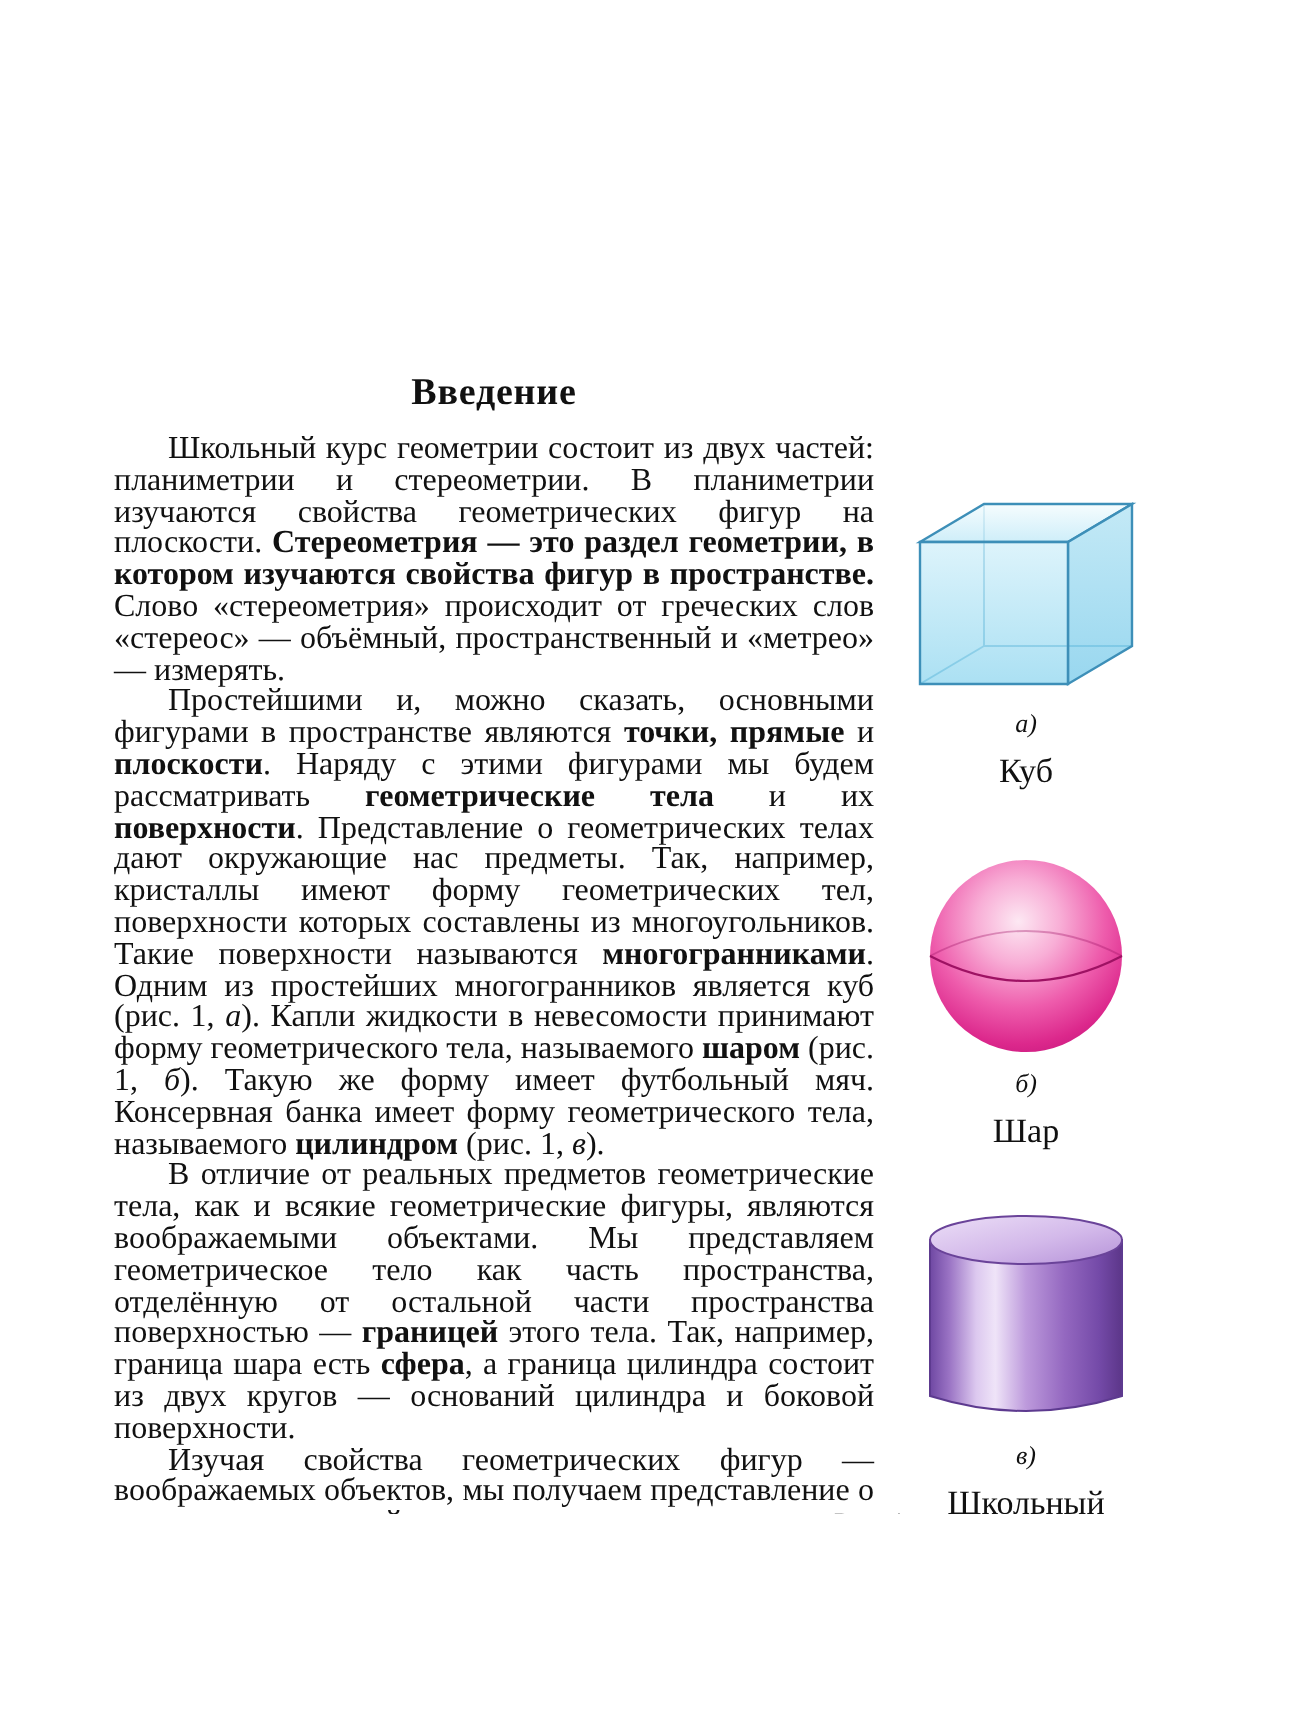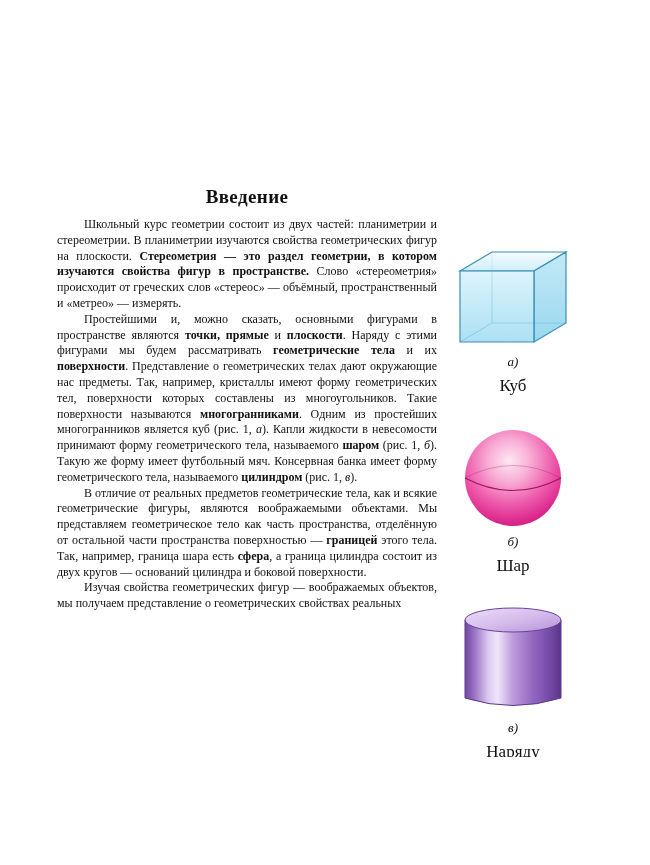--- a/index.html
+++ b/index.html
@@ -26,21 +26,21 @@
     color:#2aa4de;
     font-weight:bold;
     font-size:15.5px;
   }
   .section-heading .sec-num{margin-right:11px;}
   .body-text{margin-top:9px;}
   .para{
     margin:0;
     text-indent:27px;
     text-align:justify;
-    font-size:12px;
+    font-size:16px;
     line-height:15.8px;
     hyphens:auto;
     -webkit-hyphens:auto;
   }
   .para .b{font-weight:bold;}
   .para .i{font-style:italic;}
   .fig{
     position:absolute;width:130px;text-align:center;
   }
   .fig svg{display:block;margin:0 auto;}
@@ -147,21 +147,21 @@
         <linearGradient id="cylTop" x1="0" y1="0" x2="1" y2="1">
           <stop offset="0%" stop-color="#ecdff7"></stop>
           <stop offset="55%" stop-color="#d3b9ea"></stop>
           <stop offset="100%" stop-color="#b592d8"></stop>
         </linearGradient>
       </defs>
       <path d="M2,14 L2,92 Q50,107 98,92 L98,14 Z" fill="url(#cylBody)" stroke="#5d3a8f" stroke-width="1"></path>
       <ellipse cx="50" cy="14" rx="48" ry="12" fill="url(#cylTop)" stroke="#6a4399" stroke-width="1"></ellipse>
     </svg>
     <div class="fig-label">в)</div>
-    <div class="fig-caption">Наряду</div>
+    <div class="fig-caption">Школьный</div>
   </div>
 
   <div class="fig-ris">Рис. 1</div>
 
   <div class="footer">
     <span class="page-num">3</span><span class="section-name">Введение</span>
   </div>
 
 </div>
 

